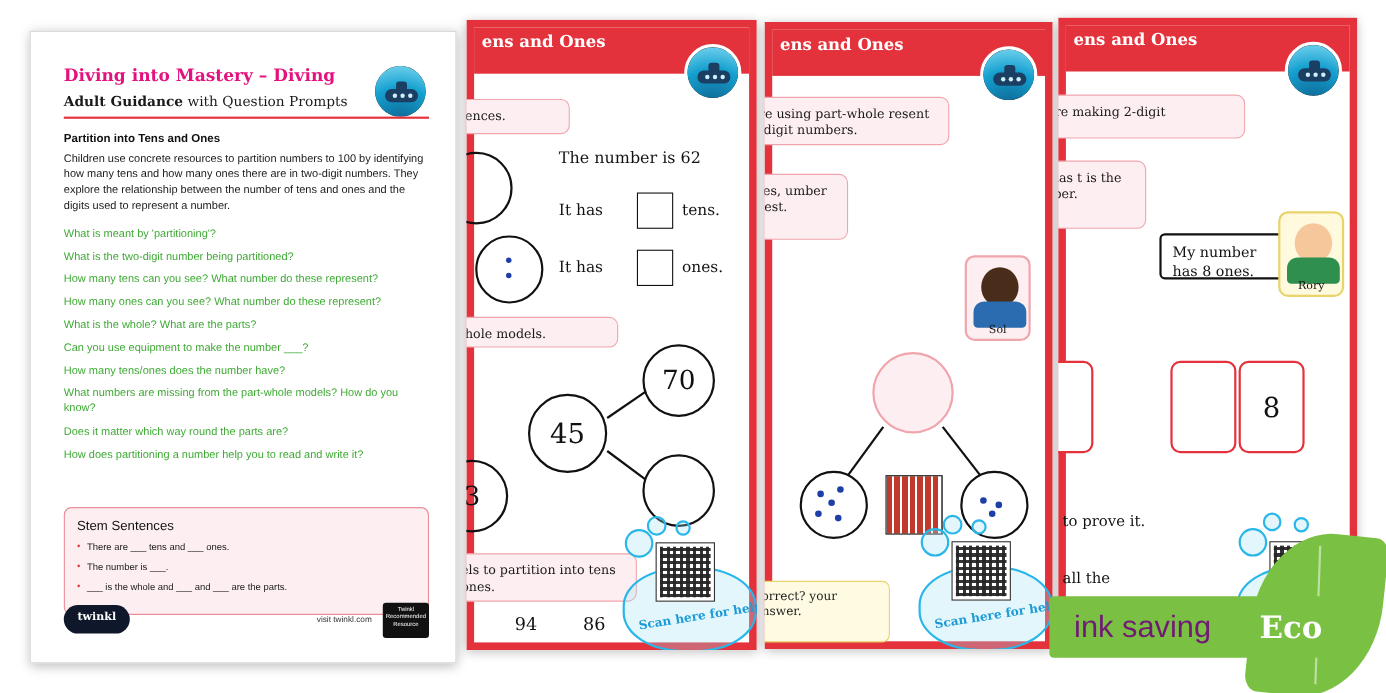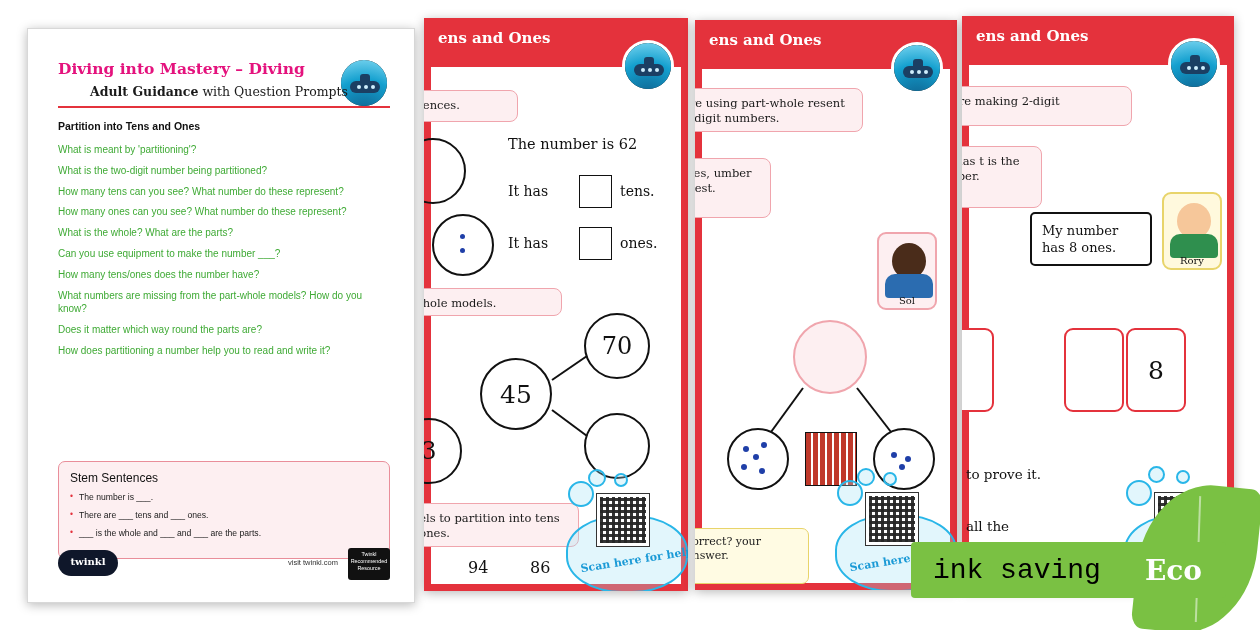--- a/index.html
+++ b/index.html
@@ -106,21 +106,21 @@
     font-size: 15.5px;
     font-weight: bold;
     font-family: "DejaVu Serif", serif;
   }
   .p1-subtitle {
     margin-top: 6px;
     font-size: 12.5px;
     font-family: "DejaVu Serif", serif;
     color: #1a1a1a;
   }
-  .p1-subtitle b { font-weight: bold; margin-left: 32px; }
+  .p1-subtitle b { font-weight: bold; }
   .p1-rule {
     margin-top: 7px;
     height: 2px;
     background: #e4323c;
   }
   .p1-section {
     margin-top: 12px;
     font-size: 10.5px;
     font-weight: bold;
     color: #111;
@@ -401,23 +401,23 @@
     bottom: 32px;
     height: 56px;
     padding: 0 24px 0 22px;
     background: #7ac143;
     border-radius: 4px;
     display: flex;
     align-items: center;
     gap: 16px;
   }
   .eco-banner .ink {
-    color: #000000;
+    color: #701a75;
     font-size: 28px;
-    font-family: Liberation Mono, monospace;
+    font-family: Liberation Sans, sans-serif;
   }
   .eco-banner .eco {
     color: #ffffff;
     font-size: 28px;
     font-weight: bold;
     font-family: "DejaVu Serif", serif;
     margin-left: 28px;
   }
 </style>
 </head>
@@ -436,39 +436,40 @@
         <div class="sub-win" style="left:30px;"></div>
       </div>
 
       <div class="p1-pad">
         <div class="p1-title">Diving into Mastery – Diving</div>
         <div class="p1-subtitle">
           <b>Adult Guidance</b><span> with Question Prompts</span>
         </div>
         <div class="p1-rule"></div>
         <div class="p1-section">Partition into Tens and Ones</div>
+        <div class="p1-body">Children use concrete resources to partition numbers to 100 by identifying how many tens and how many ones there are in two-digit numbers. They explore the relationship between the number of tens and ones and the digits used to represent a number.</div>
 
         <div class="p1-prompts">
           <div class="p1-prompt">What is meant by 'partitioning'?</div>
           <div class="p1-prompt">What is the two-digit number being partitioned?</div>
           <div class="p1-prompt">How many tens can you see? What number do these represent?</div>
           <div class="p1-prompt">How many ones can you see? What number do these represent?</div>
           <div class="p1-prompt">What is the whole? What are the parts?</div>
           <div class="p1-prompt">Can you use equipment to make the number ___?</div>
           <div class="p1-prompt">How many tens/ones does the number have?</div>
           <div class="p1-prompt">What numbers are missing from the part-whole models? How do you know?</div>
           <div class="p1-prompt">Does it matter which way round the parts are?</div>
           <div class="p1-prompt">How does partitioning a number help you to read and write it?</div>
         </div>
       </div>
 
       <div class="stem-box">
         <div class="stem-title">Stem Sentences</div>
+        <div class="stem-item">There are ___ tens and ___ ones.</div>
         <div class="stem-item">The number is ___.</div>
-        <div class="stem-item">There are ___ tens and ___ ones.</div>
         <div class="stem-item">___ is the whole and ___ and ___ are the parts.</div>
       </div>
 
       <div class="p1-footer">
         <div class="twinkl-logo">
           <span>twinkl</span>
         </div>
         <div class="visit-text">visit twinkl.com</div>
         <div class="twinkl-badge">Twinkl Recommended Resource</div>
       </div>
@@ -607,21 +608,21 @@
         <div class="sub-body"></div>
         <div class="sub-tower"></div>
         <div class="sub-win" style="left:16px;"></div>
         <div class="sub-win" style="left:23px;"></div>
         <div class="sub-win" style="left:30px;"></div>
       </div>
 
       <div class="pink-note" style="left:-20px; top:70px; width:190px; height:40px;">are making 2-digit</div>
       <div class="pink-note" style="left:-40px; top:130px; width:120px; height:62px;">ber has t is the  number.</div>
 
-      <div class="speech" style="left:68px; top:196px; width:122px; height:54px;">My number has 8 ones.</div>
+      <div class="speech" style="left:92px; top:196px; width:122px; height:42px;">My number has 8 ones.</div>
 
       <div class="avatar" style="left:200px; top:176px; background:#fff9dd; border:2px solid #e8d46a;">
         <div class="head" style="background:#f6c79a;"></div>
         <div class="body" style="background:#2f8f4e;"></div>
         <div class="name">Rory</div>
       </div>
 
       <div class="red-rounded-box" style="left:-28px; top:312px; width:60px; height:84px;"></div>
       <div class="red-rounded-box" style="left:102px; top:312px; width:60px; height:84px;"></div>
       <div class="red-rounded-box" style="left:164px; top:312px; width:60px; height:84px;">8</div>

